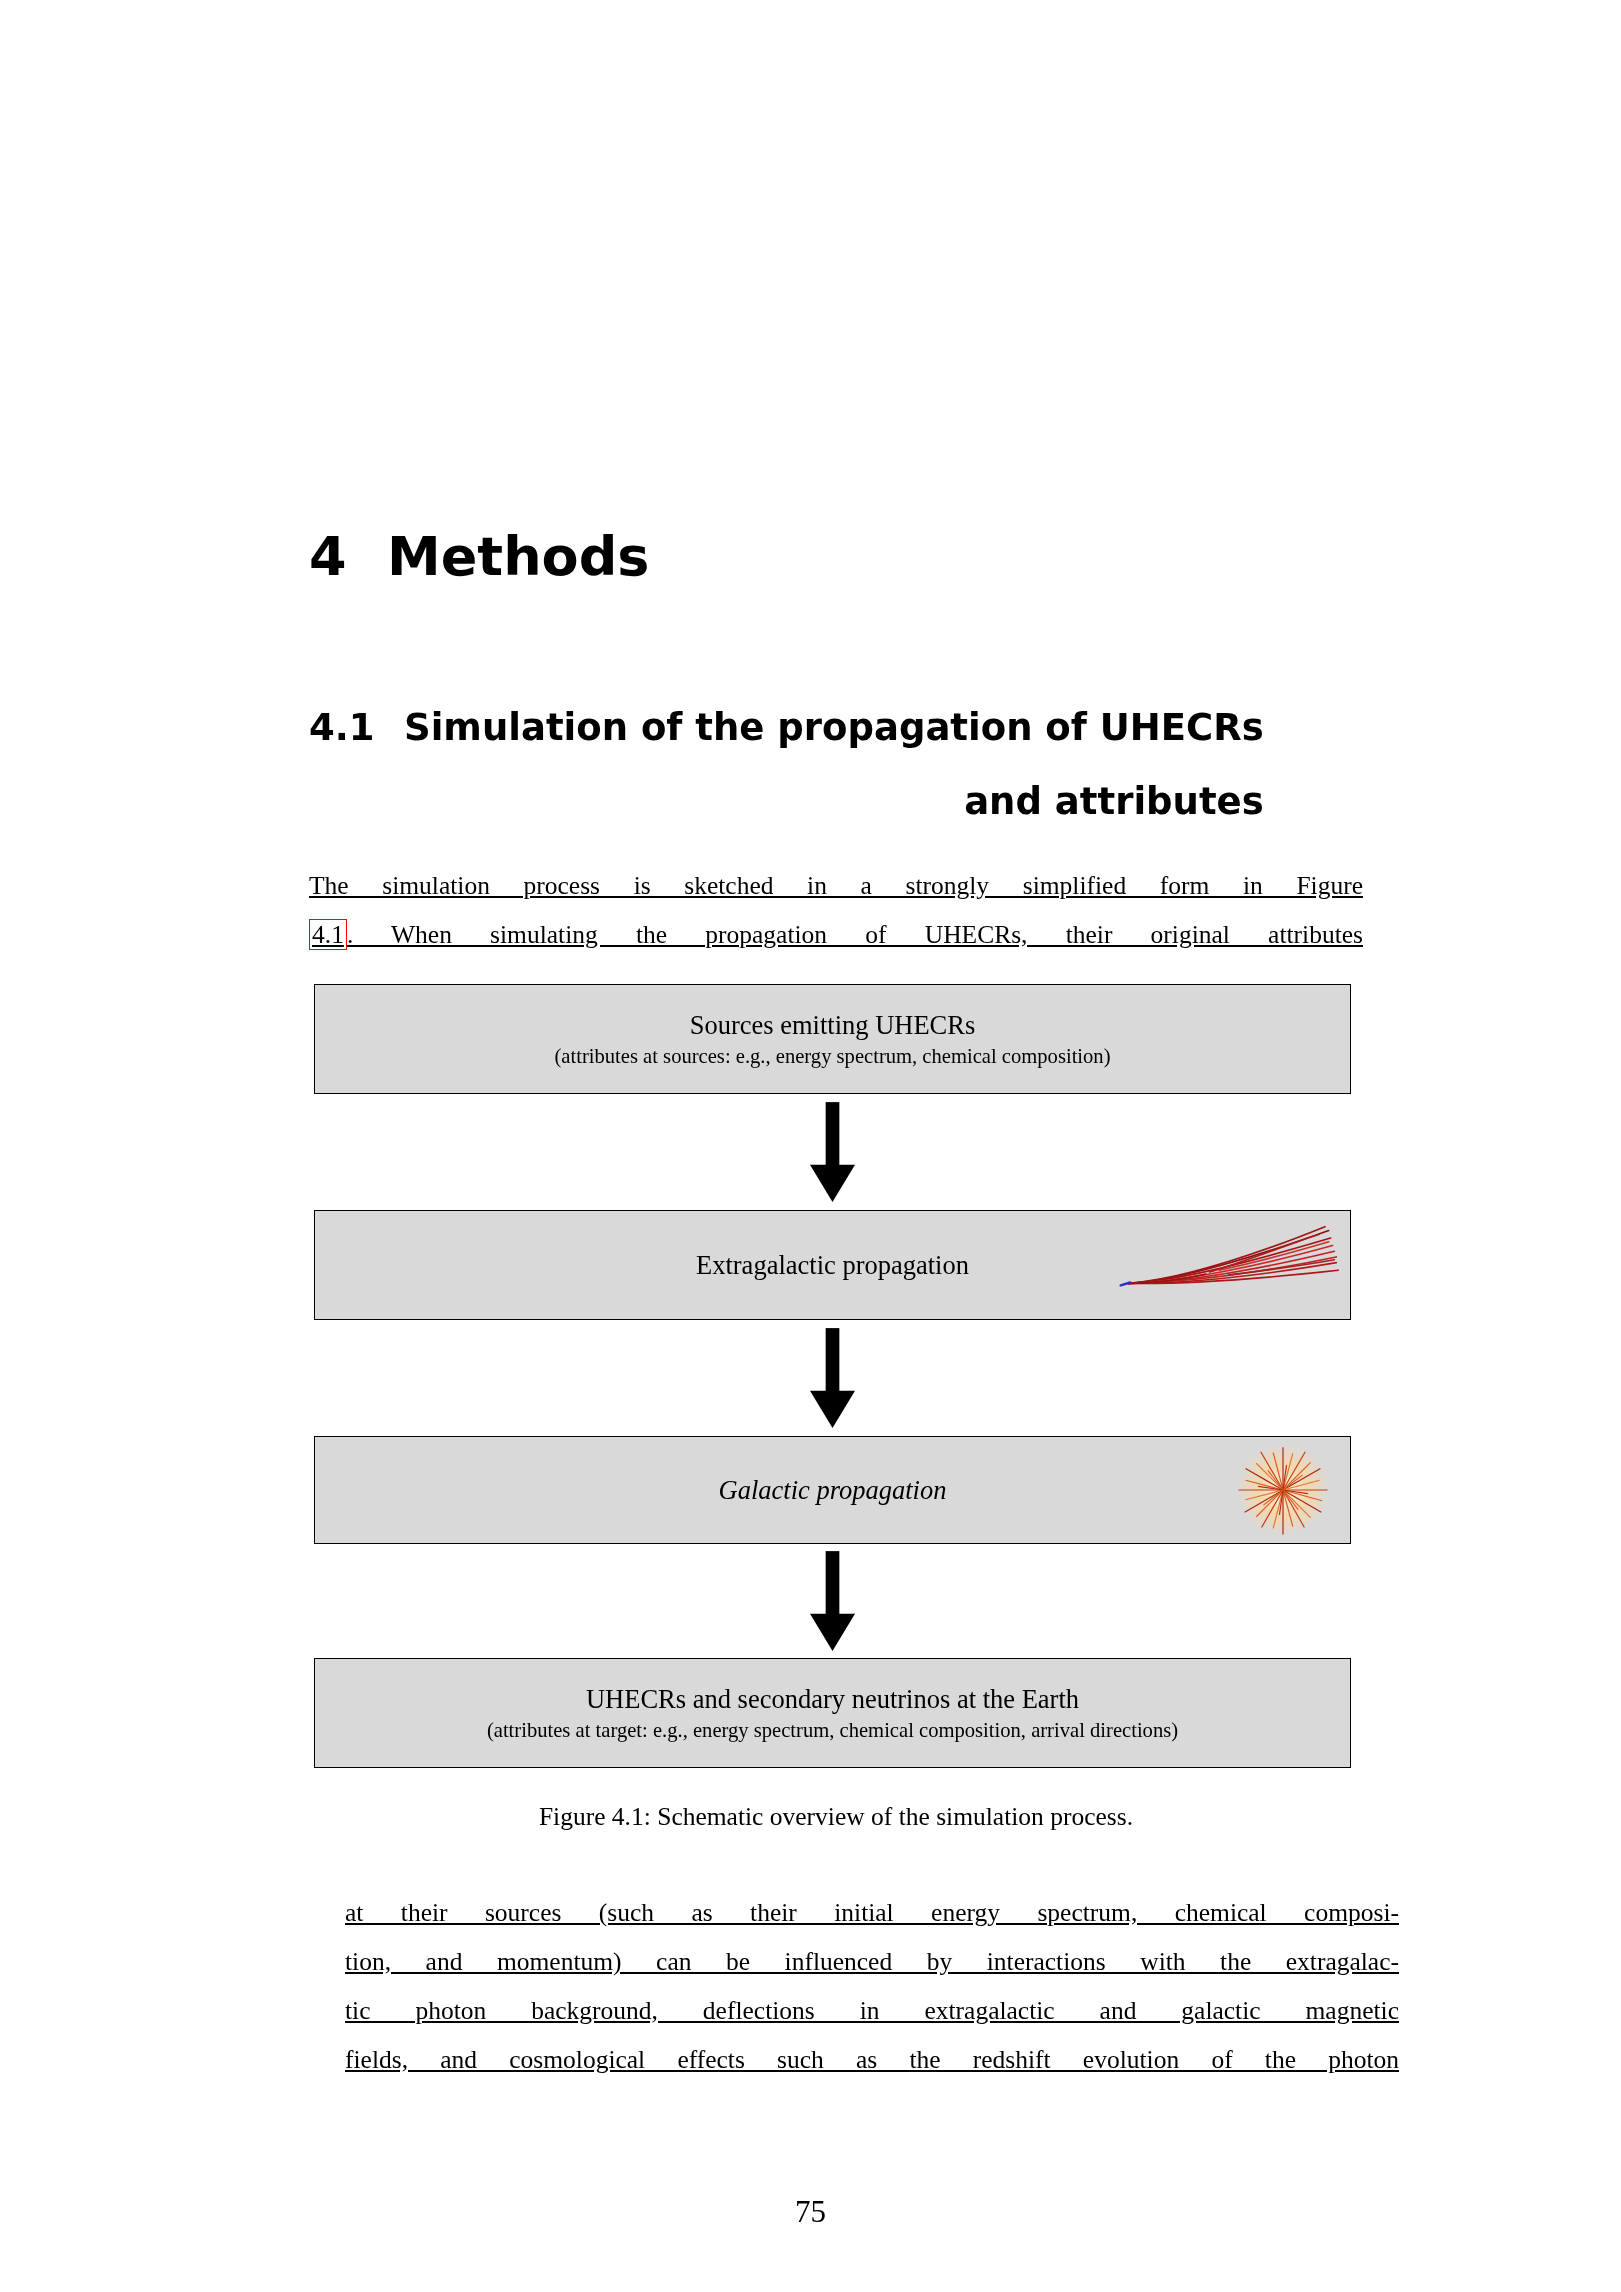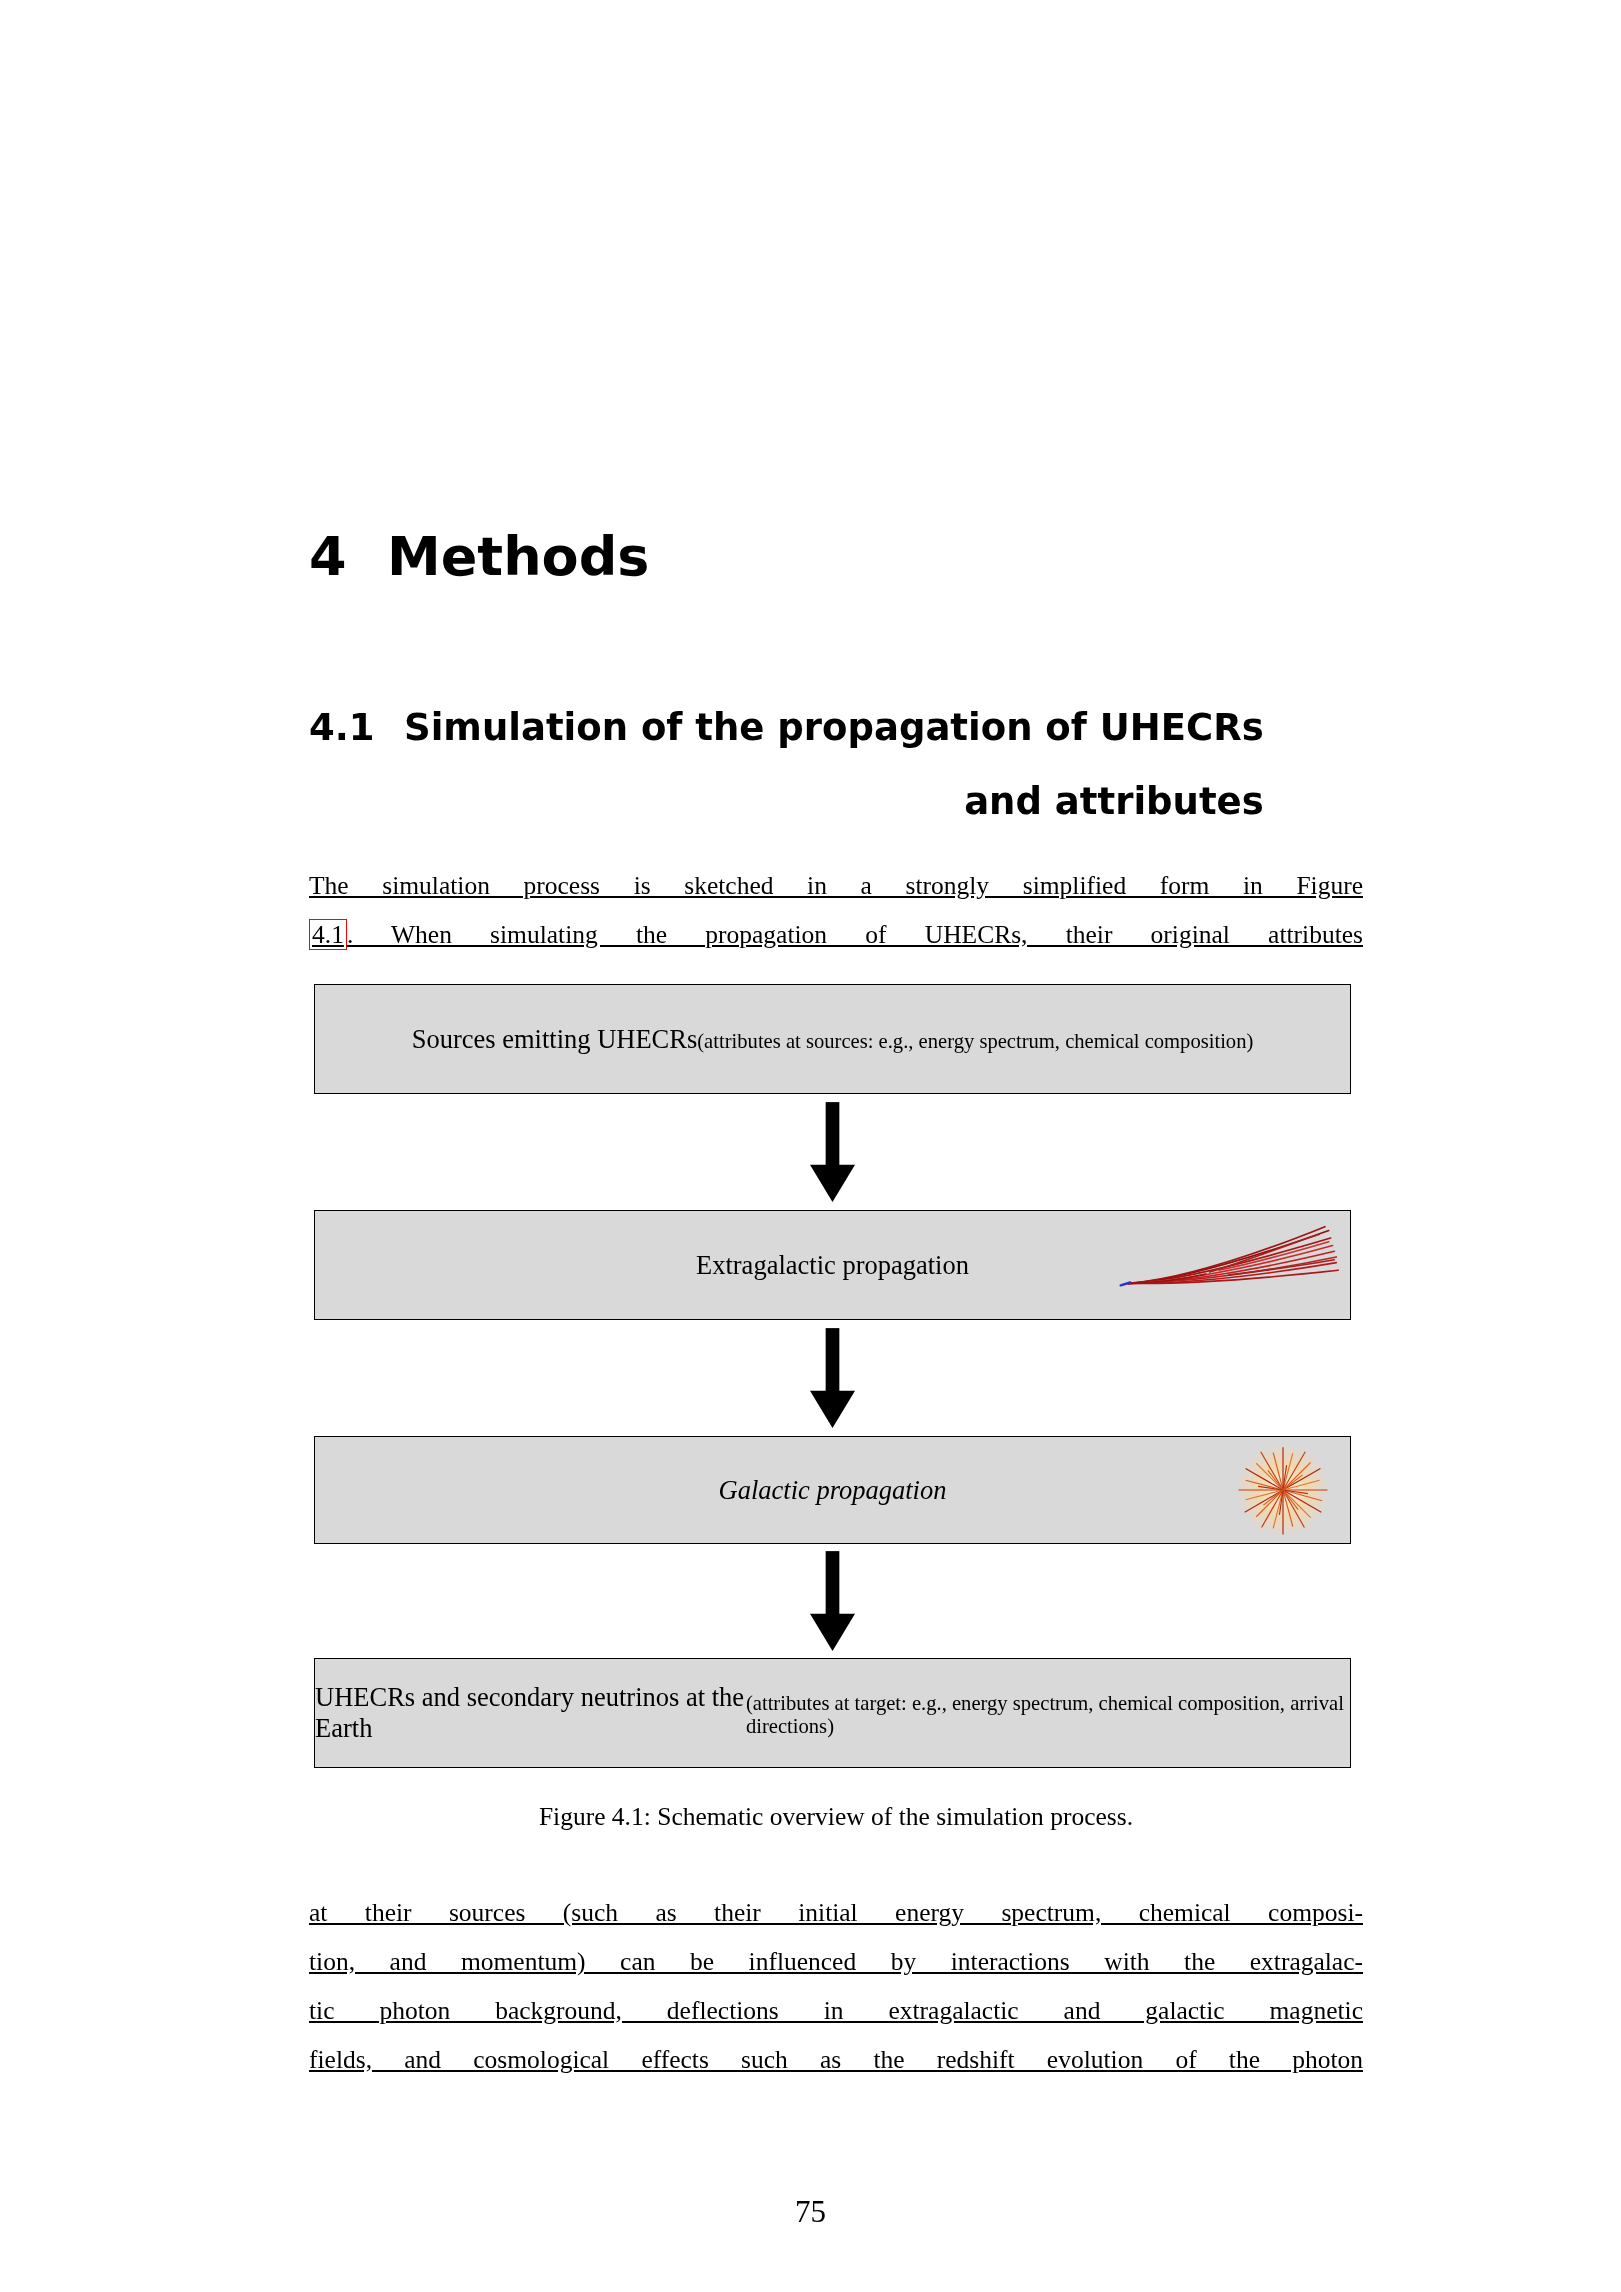--- a/index.html
+++ b/index.html
@@ -49,39 +49,40 @@
   }
   .jline {
     text-align: justify;
     text-align-last: justify;
     line-height: 49px;
     height: 49px;
     overflow: hidden;
     text-decoration: underline;
   }
   #para1 { top: 861px; }
-  #para2 { top: 1888px; }
+  #para2 { top: 1888px; margin-left: 36px; }
 
   .linkbox {
     border: 1.5px solid #ff0000;
     padding: 0 2px;
   }
 
   
   .figure {
     position: absolute;
     top: 984px;
     left: 314px;
     width: 1037px;
   }
   .fbox {
     position: relative;
     background: #d9d9d9;
     border: 1.5px solid #000000;
     display: flex;
+    flex-direction: column;
     align-items: center;
     justify-content: center;
   }
   .h112 { height: 110px; }
   .h110 { height: 108px; font-style: italic; }
   .fbox-title { font-size: 26.5px; }
   .fbox-sub { font-size: 20.6px; margin-top: 4.9px; }
 
   .arrow-gap {
     display: flex;

